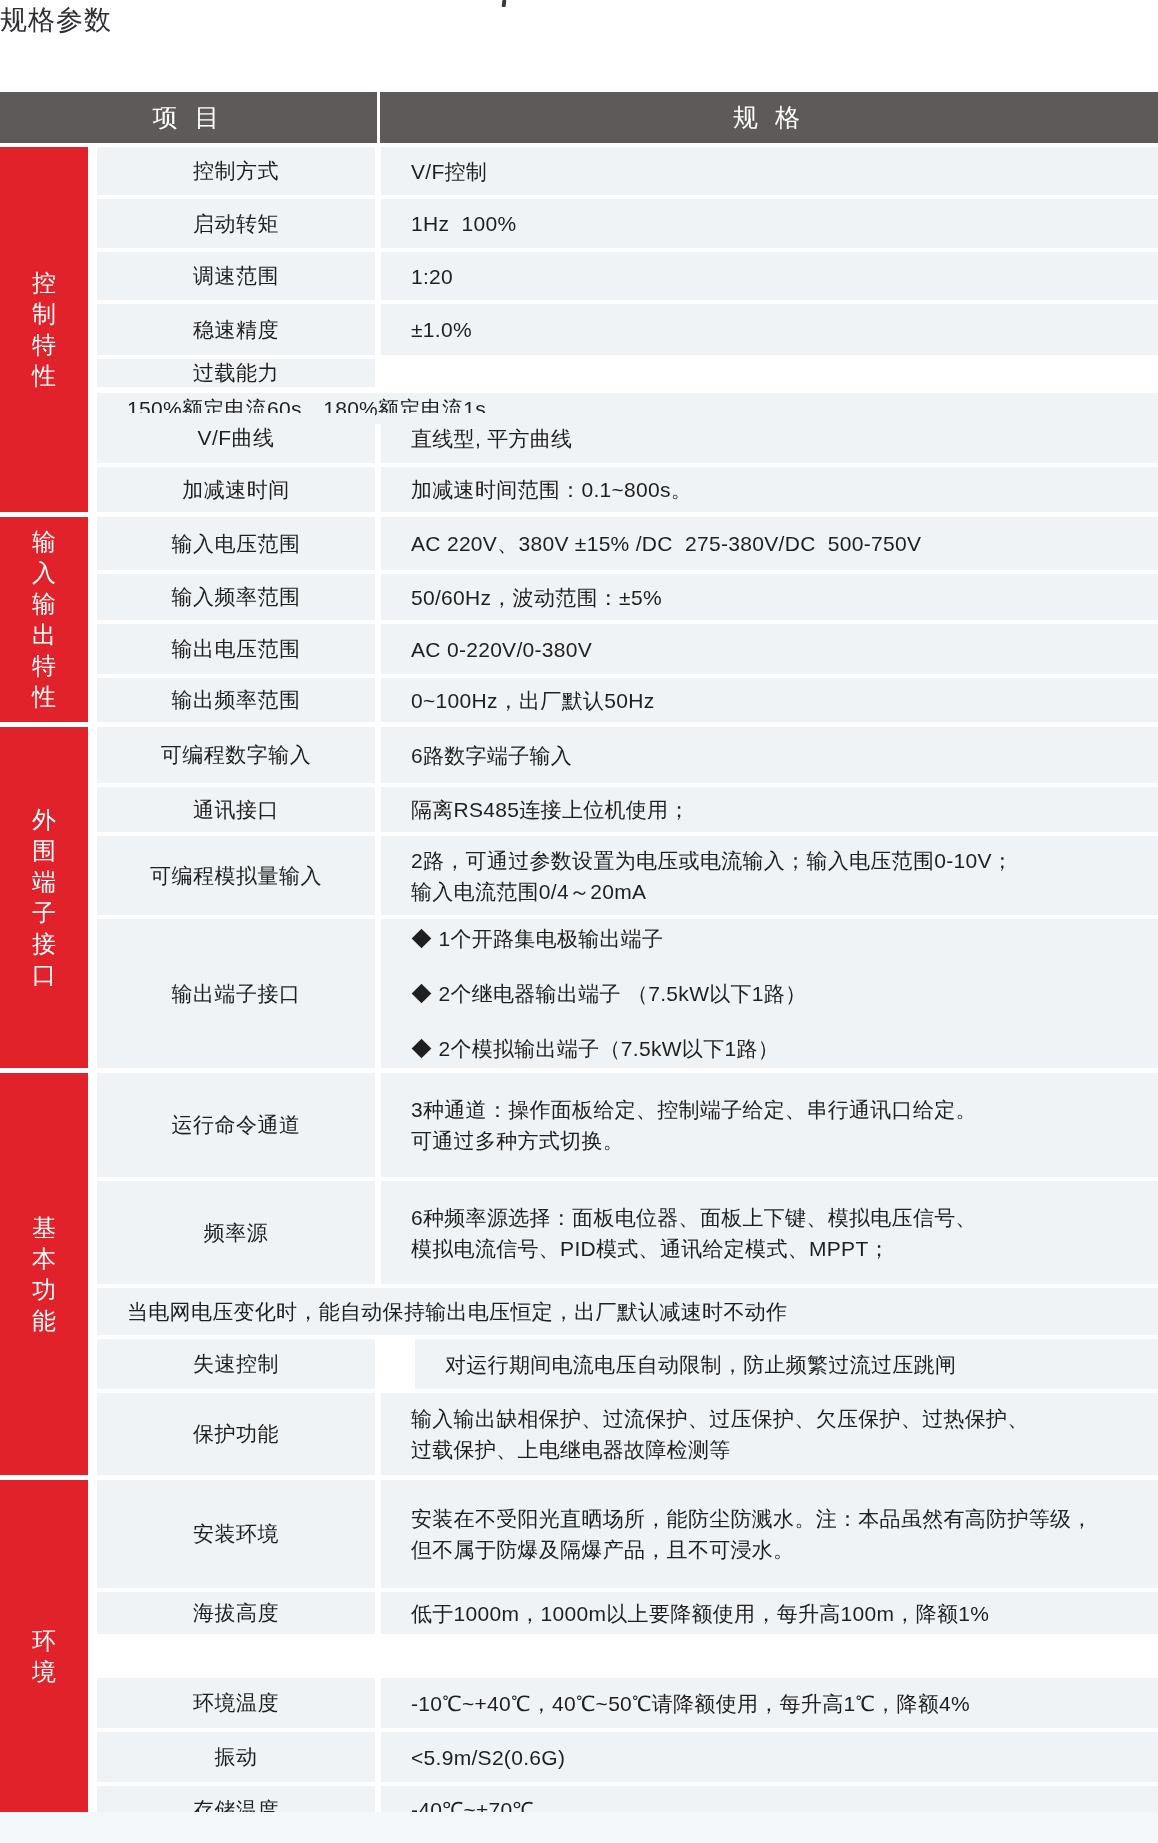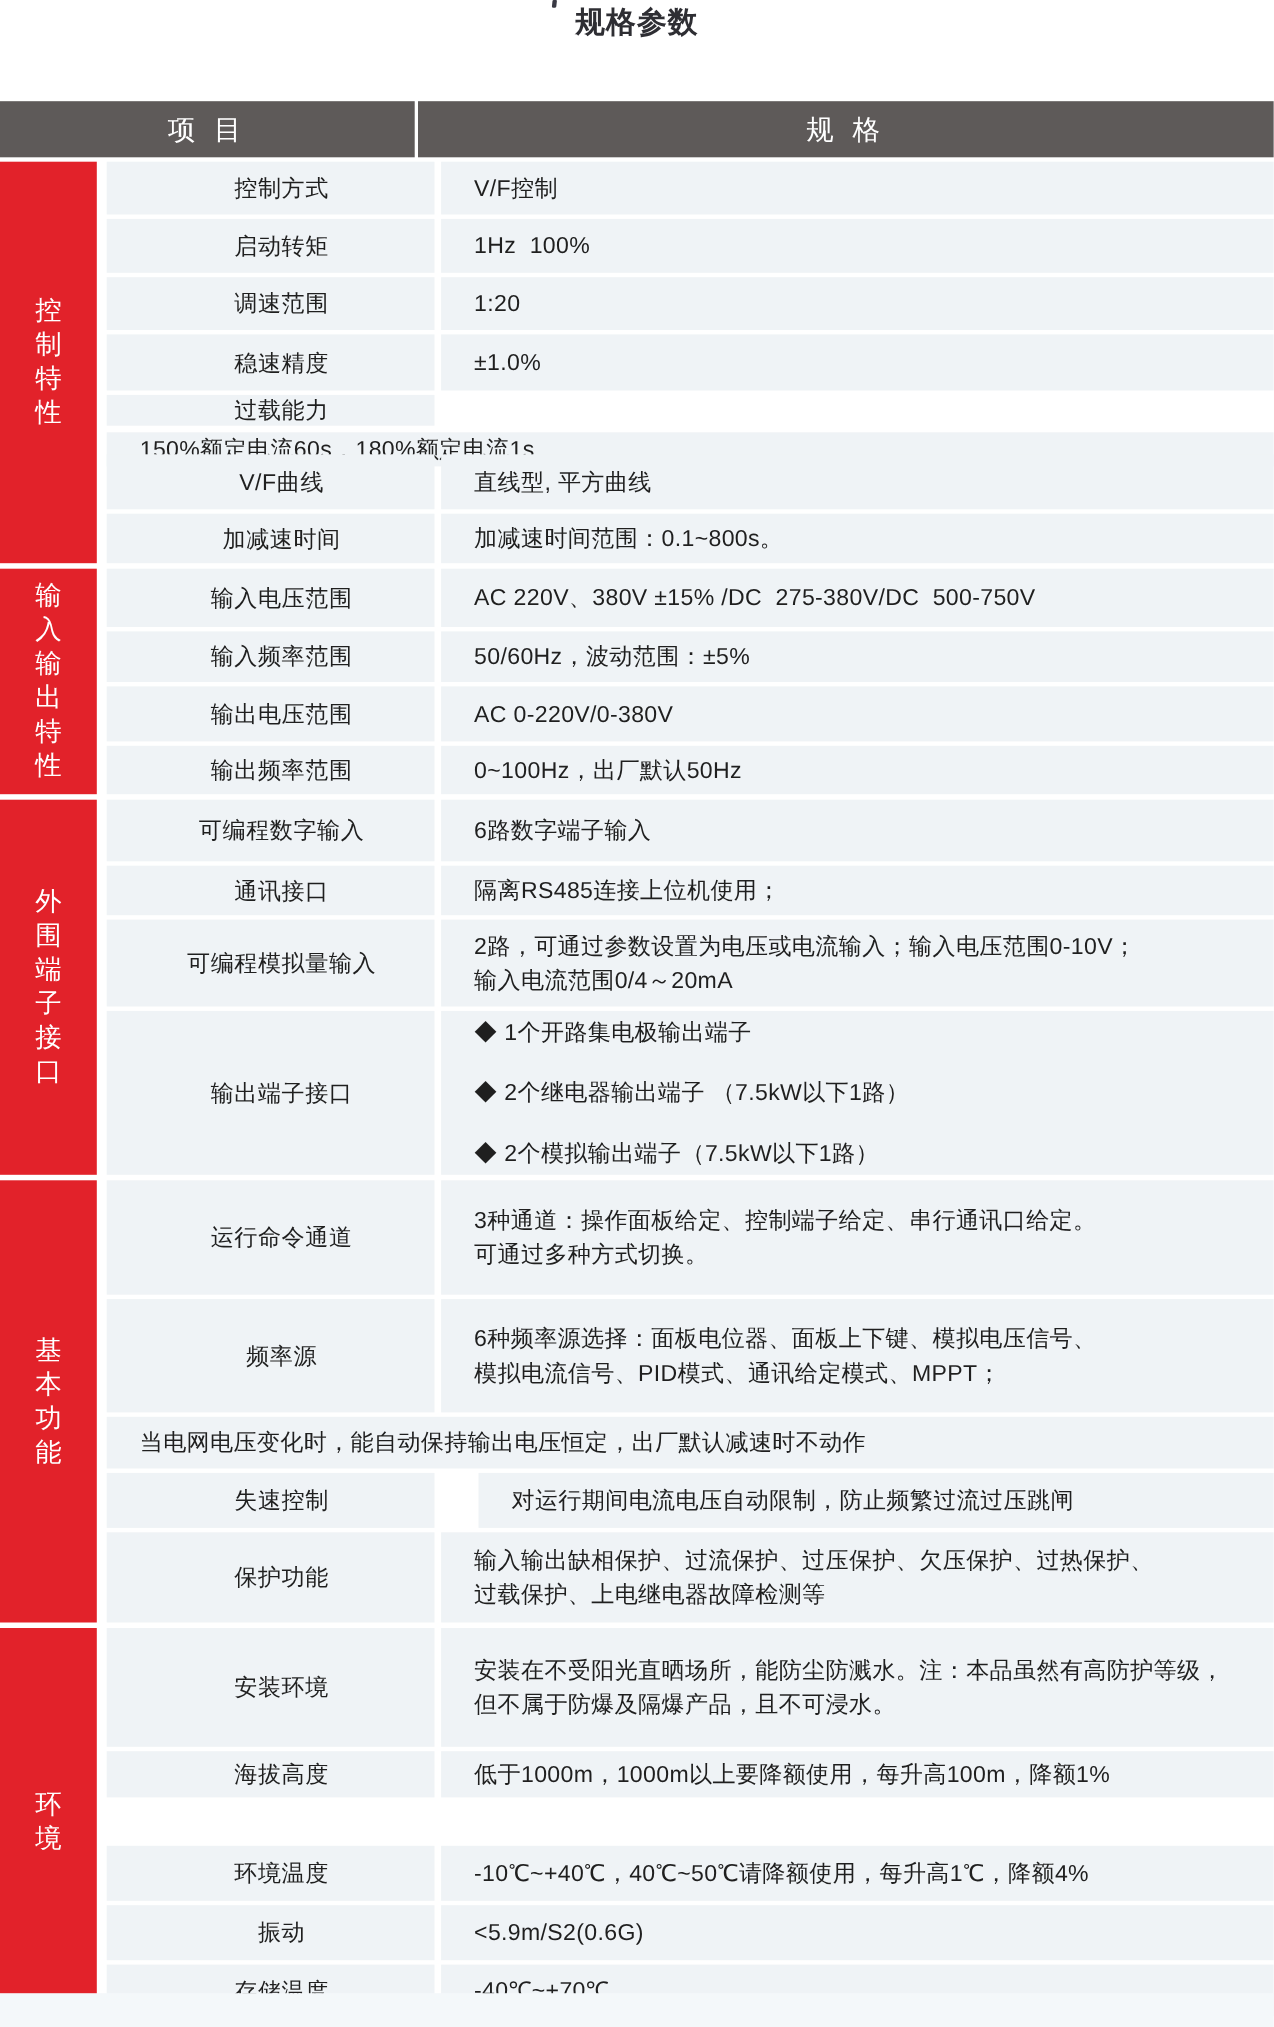--- a/index.html
+++ b/index.html
@@ -18,43 +18,43 @@
     font-family:"Liberation Sans", sans-serif;
     color:var(--txt);
     overflow:hidden;
   }
   .stray-mark{
     position:absolute;left:502px;top:0;width:4px;height:7px;
     background:#3a3a44;border-radius:1px;transform:skewX(-6deg);
   }
   .page-title{
     position:absolute;top:2px;left:0;width:100%;
-    text-align:center;
+    text-align:left;
     font-size:27px;letter-spacing:1px;
-    color:#2e2e33;font-weight:700;
+    color:#2e2e33;font-weight:400;
   }
   .spec-table{position:absolute;top:92px;left:0;width:1158px;}
   .thead{display:flex;gap:3px;height:51px;}
   .th{
     background:var(--hdr);color:#fff;
     display:flex;align-items:center;justify-content:center;
     font-size:25px;letter-spacing:5px;font-weight:400;
   }
   .th-item{width:377px;}
   .th-spec{flex:1;}
   .tbody{display:flex;flex-direction:column;gap:5px;margin-top:4px;}
   .sec{display:flex;}
   .side{
     width:88px;background:var(--red);
     display:flex;flex-direction:column;align-items:center;justify-content:center;
     gap:7px;color:#fff;font-size:24px;line-height:1;
   }
   .rows{flex:1;display:flex;flex-direction:column;gap:4px;margin-left:9px;}
   .row{display:flex;gap:6px;}
-  .cell{background:var(--rowbg);padding-left:20px;}
+  .cell{background:var(--rowbg);}
   .cell-item{
     width:278px;
     display:flex;align-items:center;justify-content:center;
     font-size:21px;letter-spacing:0.5px;text-align:center;
   }
   .cell-spec{
     flex:1;
     display:flex;flex-direction:column;justify-content:center;
     padding-left:30px;box-sizing:border-box;
     font-size:21px;line-height:31px;letter-spacing:0.3px;

